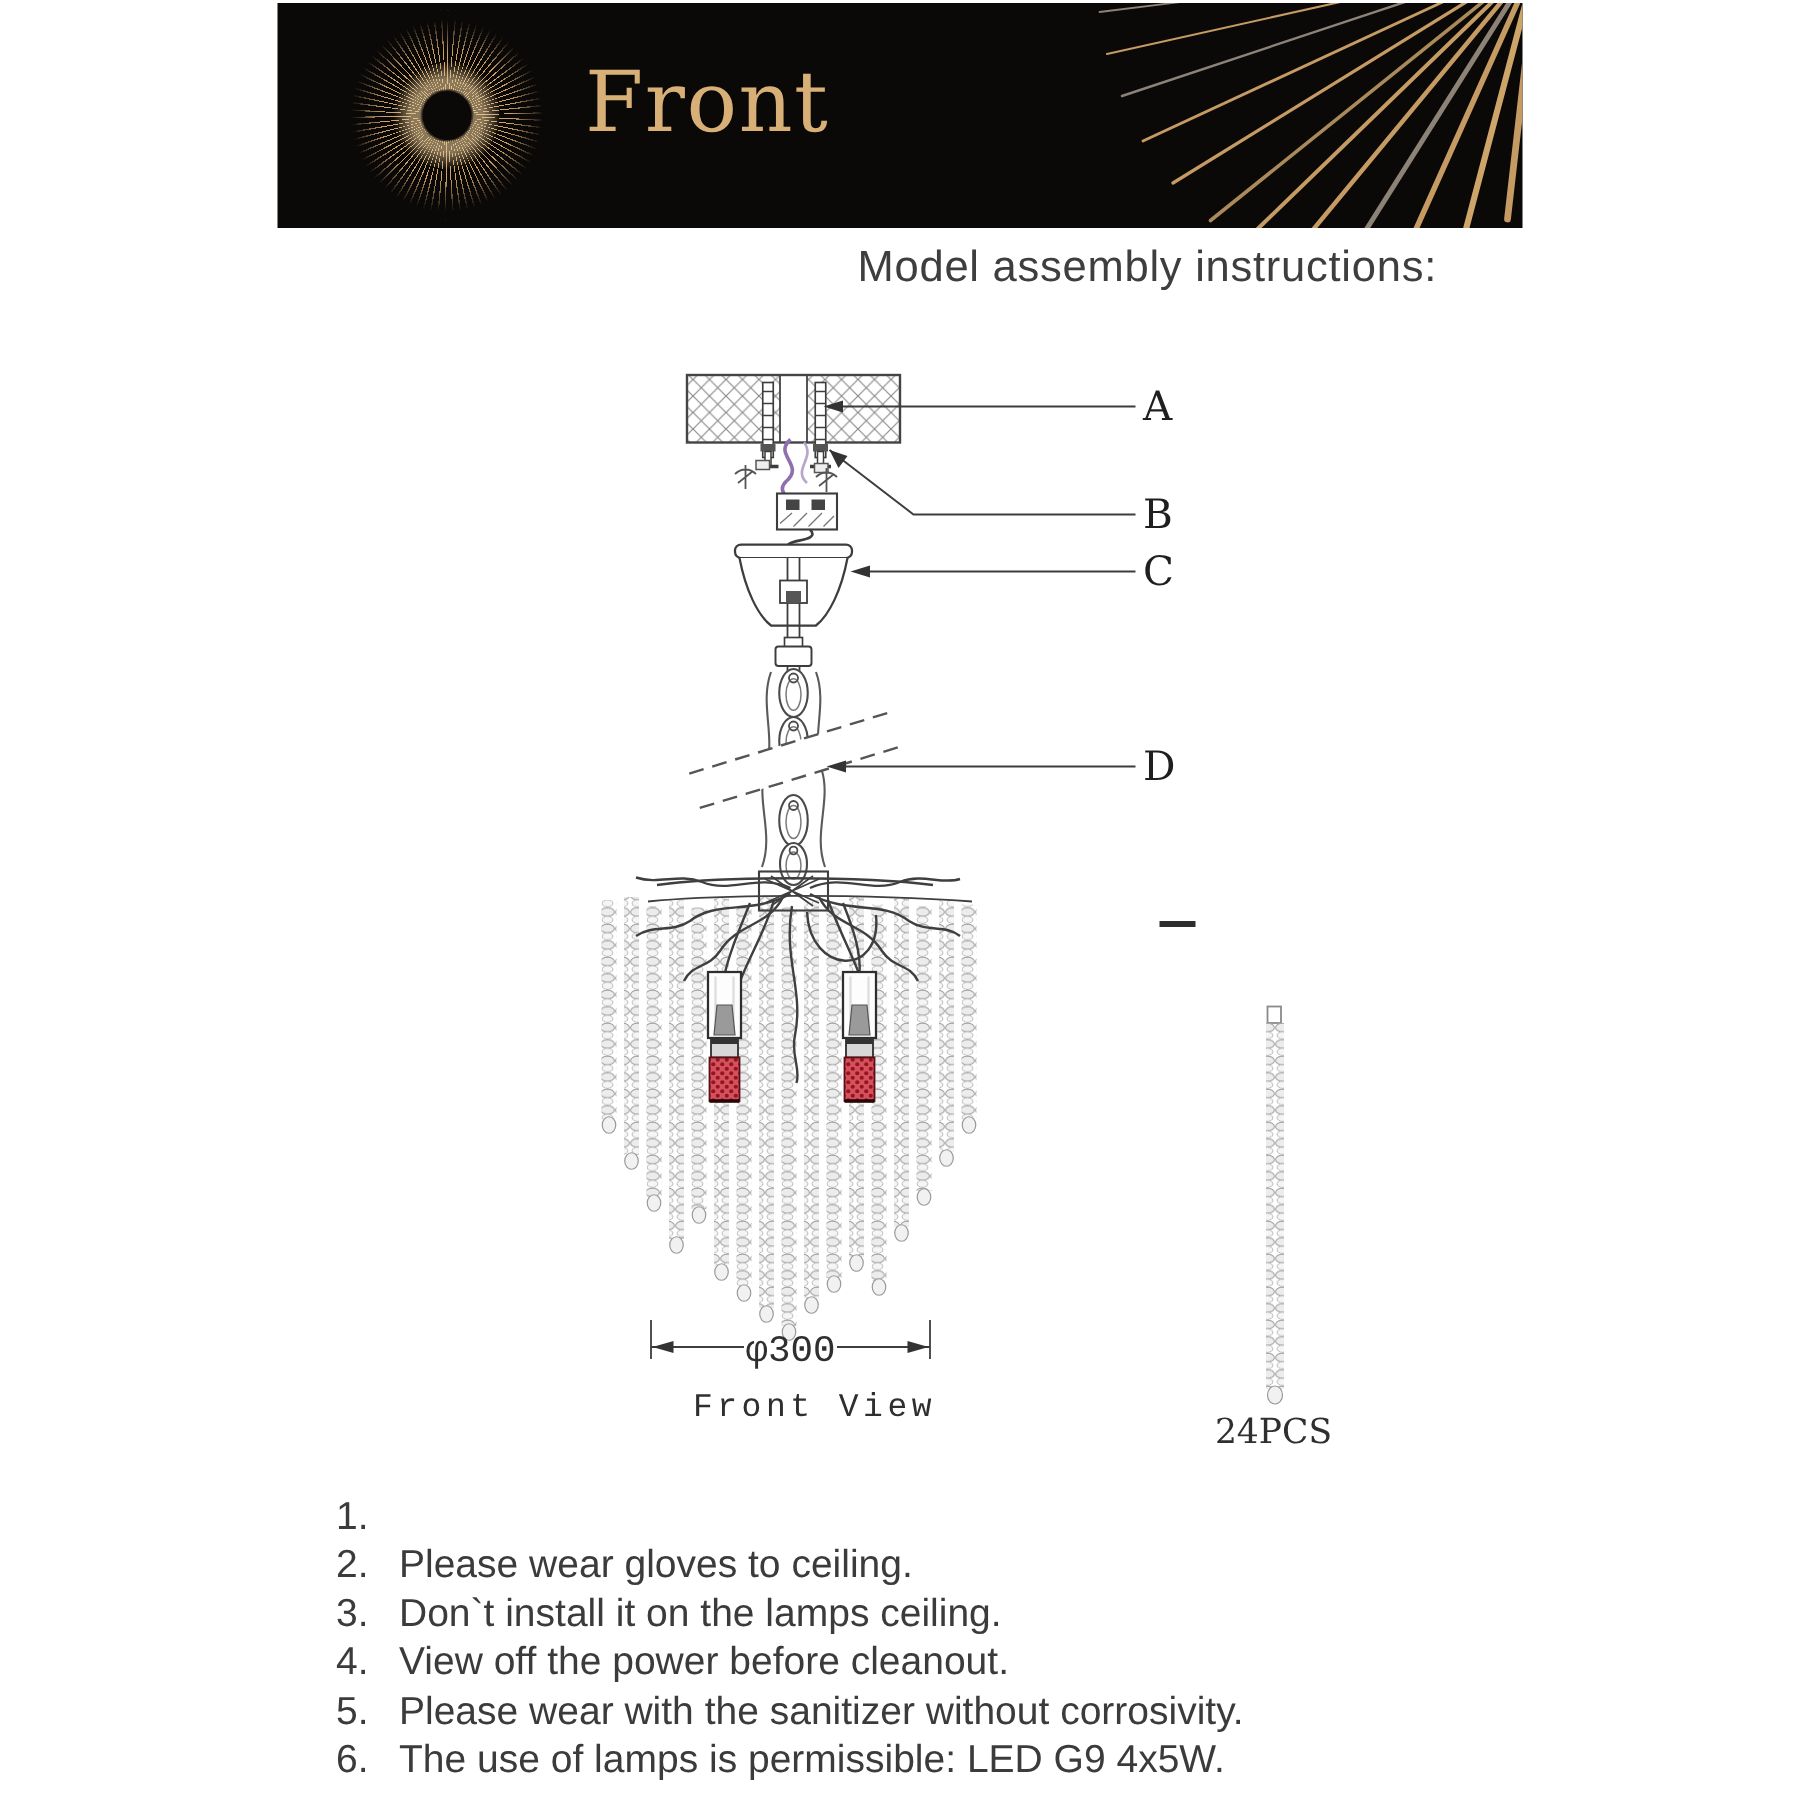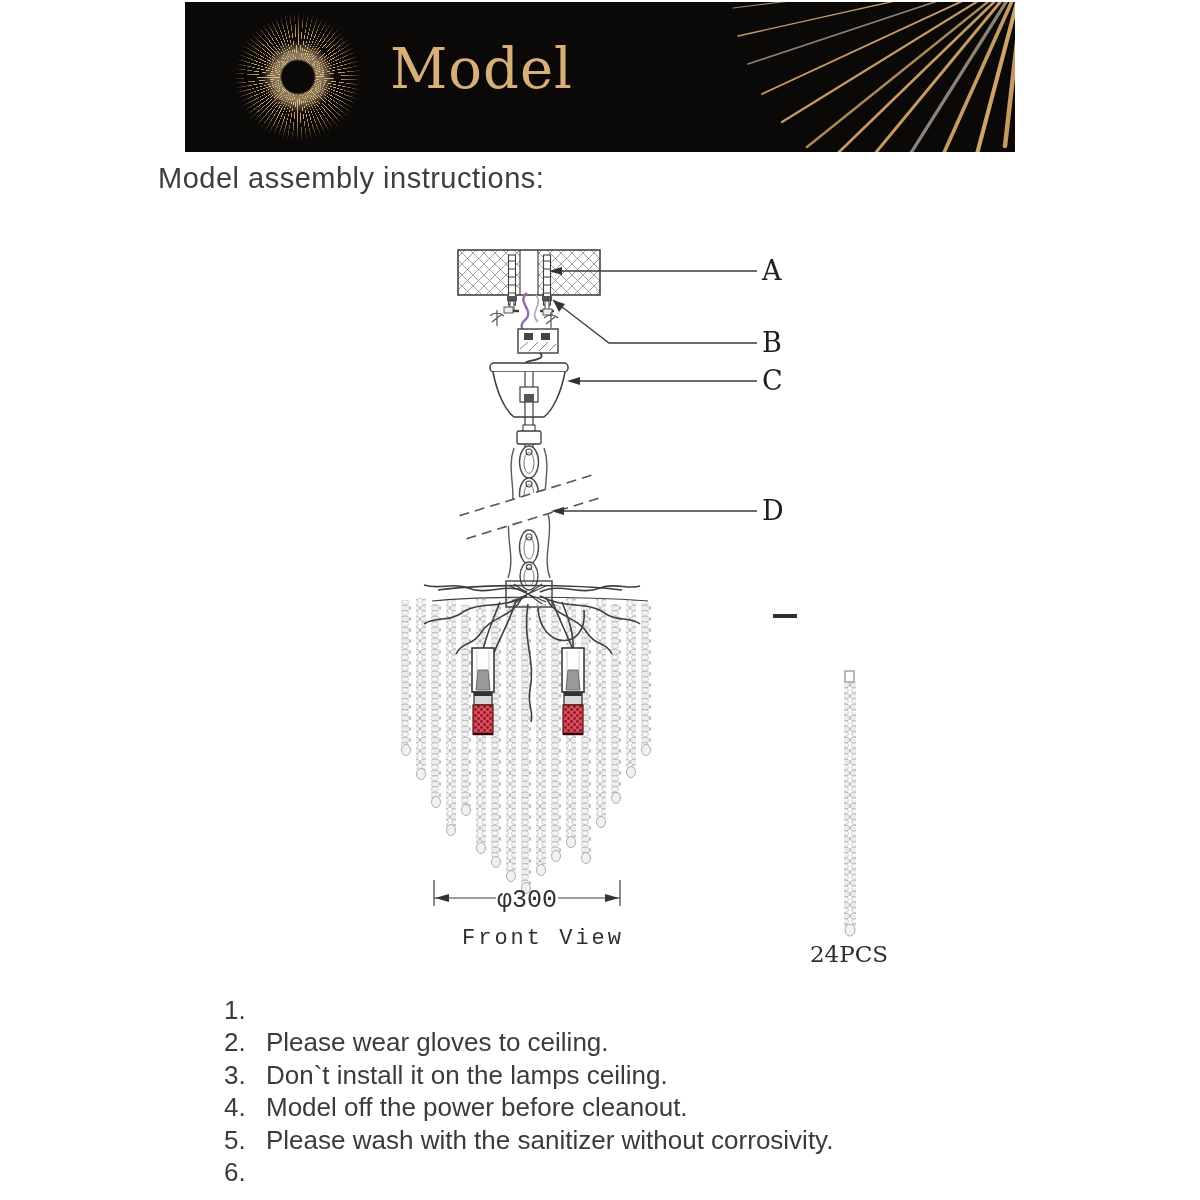--- a/index.html
+++ b/index.html
@@ -12,39 +12,39 @@
     background:
       radial-gradient(circle, #0b0908 0px, #0b0908 16px, rgba(11,9,8,0) 18px, rgba(11,9,8,0) 42px, #0b0908 64px),
       radial-gradient(circle, rgba(244,212,160,.55) 0px, rgba(244,212,160,.55) 24px, rgba(244,212,160,0) 36px),
       repeating-conic-gradient(#cfa368 0deg, #cfa368 0.9deg, rgba(207,163,104,0) 0.9deg, rgba(207,163,104,0) 4.4deg);}
   .brand{position:absolute;left:205px;top:34px;white-space:nowrap;
     font-family:"DejaVu Serif",serif;font-size:56px;font-weight:400;
     color:#d8b077;letter-spacing:1px;}
   .rays{position:absolute;left:0;top:0;width:830px;height:150px;}
 
   
-  .titleblock{position:absolute;left:158px;top:162px;width:800px;text-align:left;color:#3e3e3e;}
+  .titleblock{position:absolute;left:158px;top:162px;width:800px;text-align:right;color:#3e3e3e;}
   .title{font-size:29px;letter-spacing:.5px;}
   .model{font-size:27px;margin-top:4px;}
 
   
   .diagram{position:absolute;left:200px;top:240px;width:800px;height:745px;}
 
   
   .instructions{position:absolute;left:224px;top:994px;width:760px;color:#3b3b3b;}
   .instr-row{display:flex;height:32.5px;align-items:center;font-size:26px;}
   .instr-num{width:42px;flex:0 0 42px;}
   .instr-text{white-space:nowrap;}
 </style>
 </head>
 <body>
 
 <div class="banner">
   <div class="burst"></div>
-  <div class="brand">Model</div>
+  <div class="brand">Front</div>
   <svg class="rays" viewBox="0 0 830 150">
     <g stroke-linecap="round">
       <line x1="840" y1="-30" x2="548" y2="6" stroke="#8d8276" stroke-width="1.2"></line>
       <line x1="840" y1="-30" x2="553" y2="34" stroke="#c59a63" stroke-width="1.4"></line>
       <line x1="840" y1="-30" x2="563" y2="62" stroke="#8d8276" stroke-width="1.6"></line>
       <line x1="840" y1="-30" x2="577" y2="92" stroke="#c59a63" stroke-width="1.9"></line>
       <line x1="840" y1="-30" x2="597" y2="120" stroke="#c59a63" stroke-width="2.2"></line>
       <line x1="840" y1="-30" x2="622" y2="145" stroke="#a98a58" stroke-width="2.4"></line>
       <line x1="840" y1="-30" x2="652" y2="152" stroke="#c59a63" stroke-width="2.7"></line>
       <line x1="840" y1="-30" x2="688" y2="154" stroke="#c59a63" stroke-width="3"></line>
@@ -285,22 +285,23 @@
   <div class="instr-row">
     <span class="instr-num">2.</span>
     <span class="instr-text">Please wear gloves to ceiling.</span>
   </div>
   <div class="instr-row">
     <span class="instr-num">3.</span>
     <span class="instr-text">Don`t install it on the lamps ceiling.</span>
   </div>
   <div class="instr-row">
     <span class="instr-num">4.</span>
-    <span class="instr-text">Model off the power before cleanout.</span>
+    <span class="instr-text">View off the power before cleanout.</span>
   </div>
   <div class="instr-row">
     <span class="instr-num">5.</span>
-    <span class="instr-text">Please wash with the sanitizer without corrosivity.</span>
+    <span class="instr-text">Please wear with the sanitizer without corrosivity.</span>
   </div>
   <div class="instr-row">
     <span class="instr-num">6.</span>
+    <span class="instr-text">The use of lamps is permissible: LED G9 4x5W.</span>
   </div>
 </div>
 
 </body></html>

